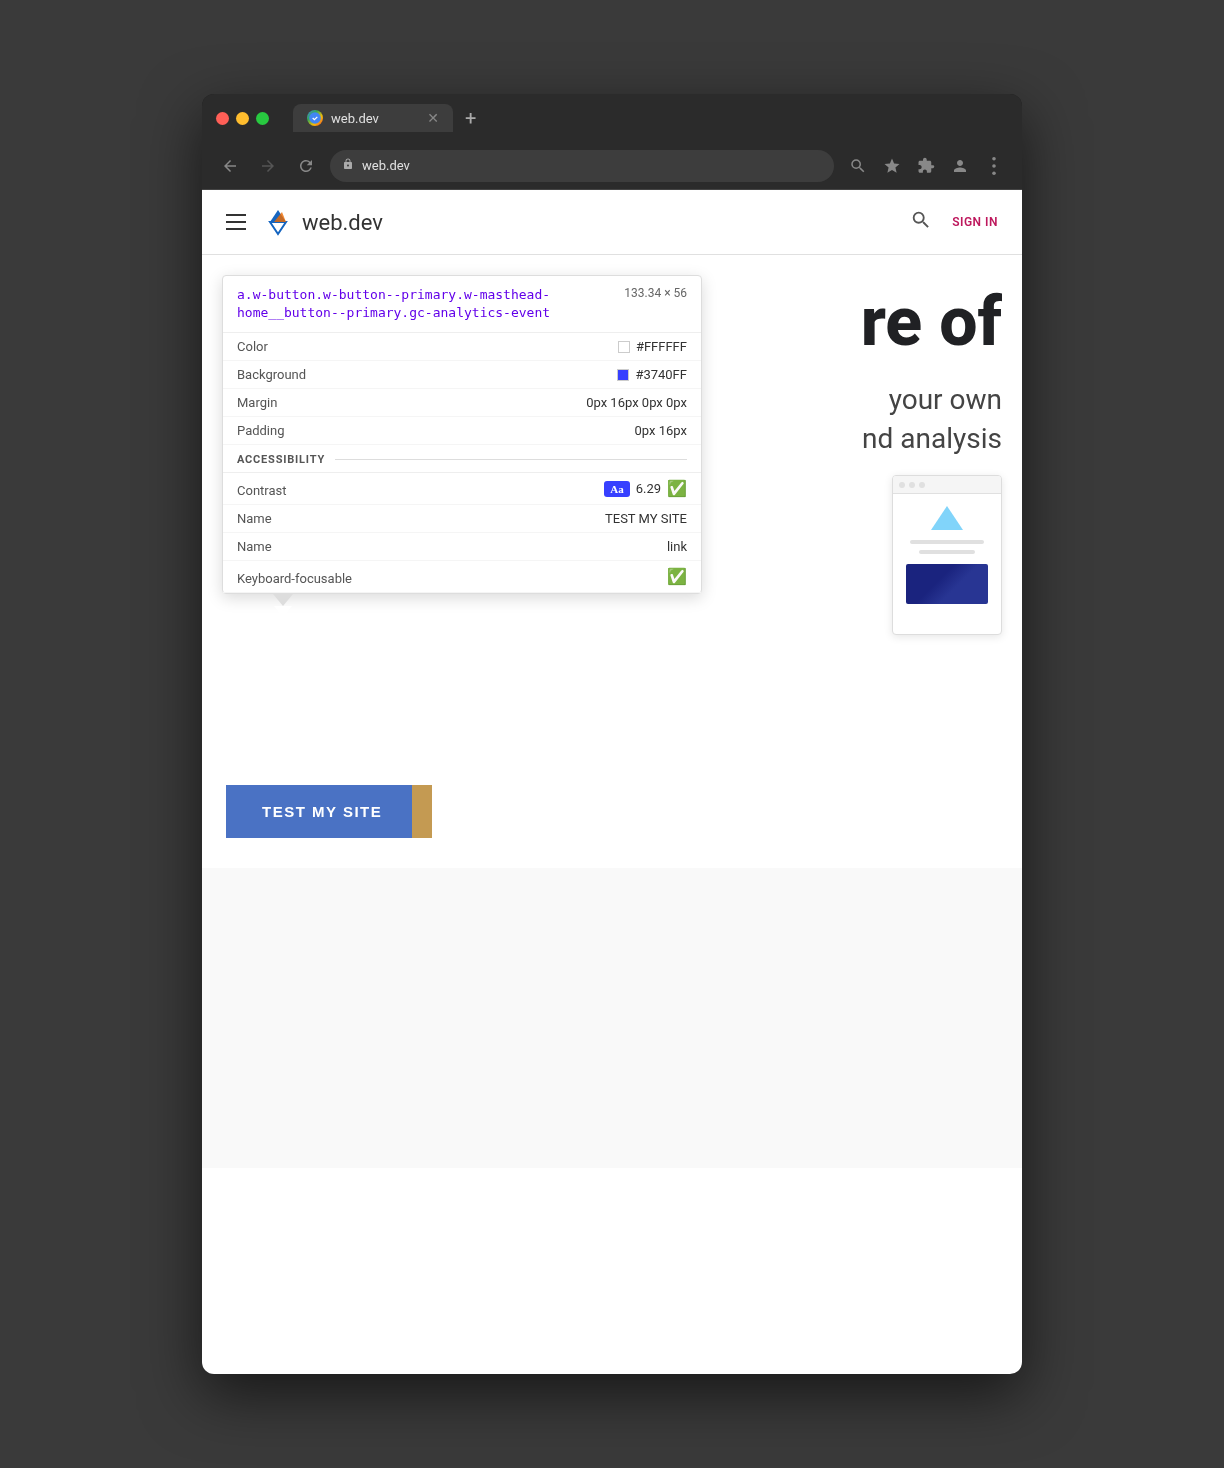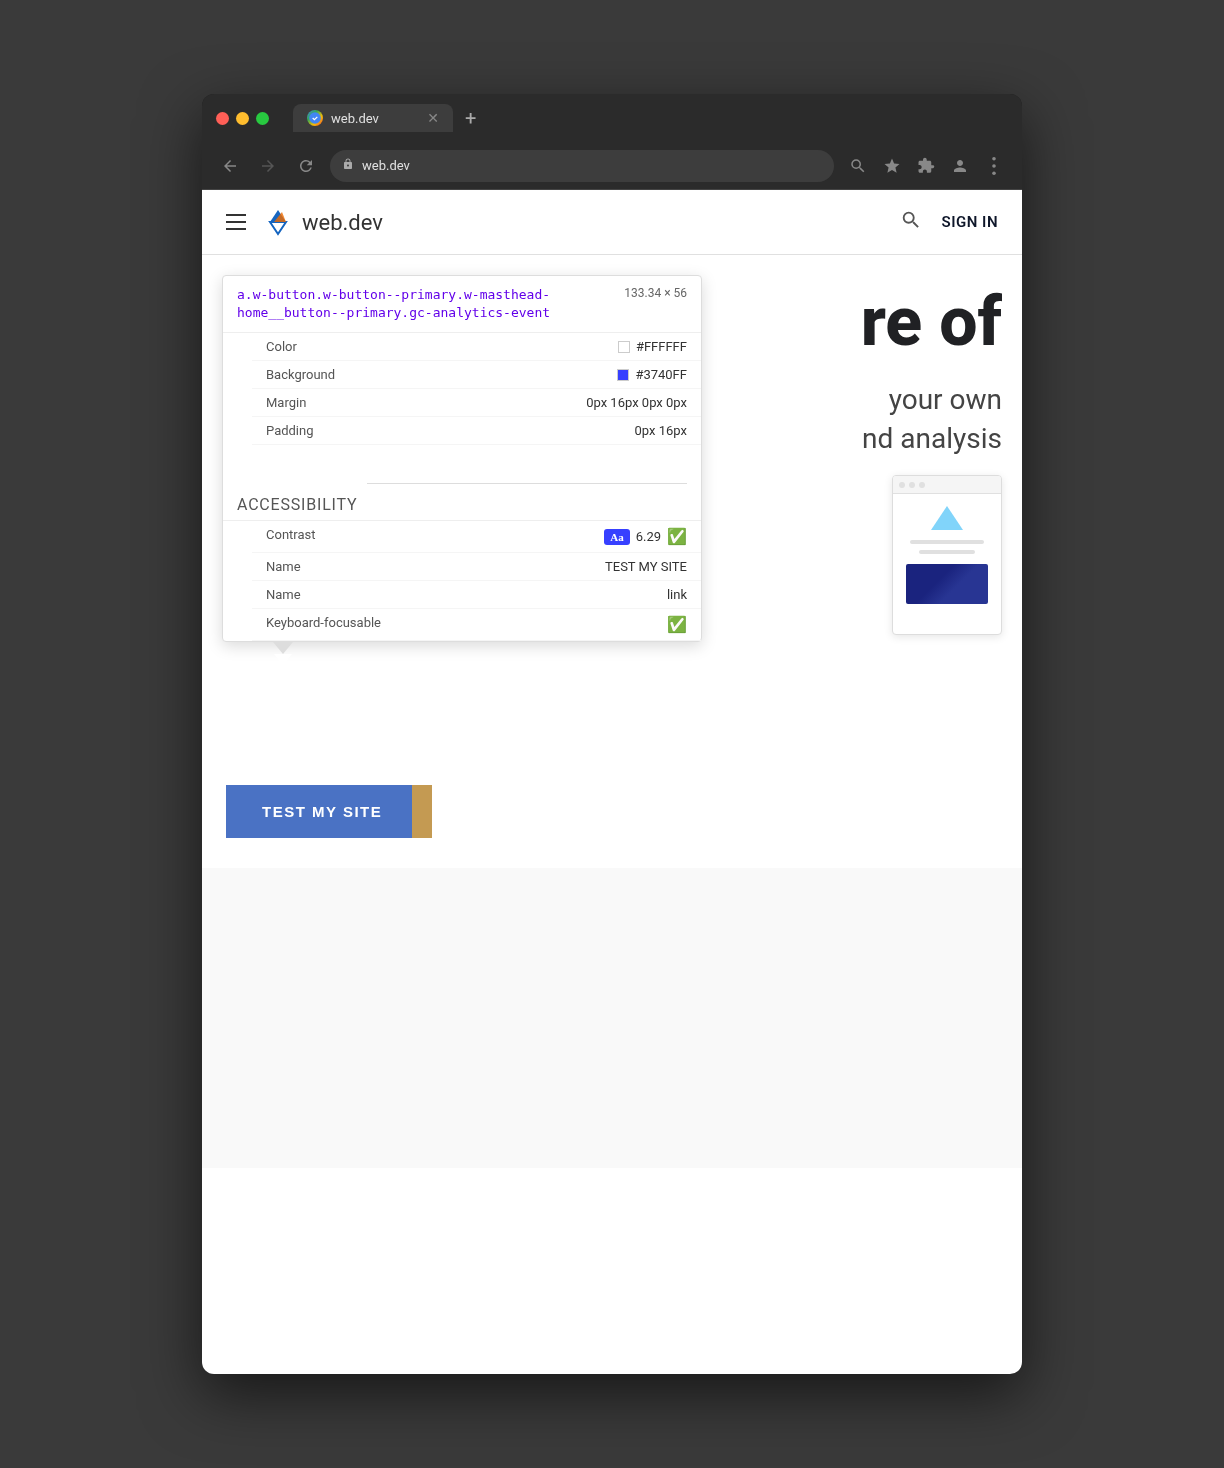--- a/index.html
+++ b/index.html
@@ -223,23 +223,23 @@
       gap: 20px;
     }
 
     .search-icon-btn {
       font-size: 22px;
       color: #555;
       cursor: pointer;
     }
 
     .sign-in-btn {
-      font-size: 15px;
+      font-size: 12px;
       font-weight: 600;
-      color: #0f172a;
+      color: #be185d;
       letter-spacing: 0.5px;
       cursor: pointer;
     }
 
     
     .hero-area {
       padding: 40px 24px 0;
       position: relative;
       overflow: hidden;
       min-height: 360px;
@@ -283,24 +283,23 @@
       margin-left: 12px;
     }
 
     .inspector-body {
       padding: 0;
     }
 
     .inspector-row {
       display: flex;
       justify-content: space-between;
-      align-items: flex-start;
+      align-items: flex-end;
       padding: 6px 14px;
       border-bottom: 1px solid #f5f5f5;
-      margin-left: 29px;
     }
 
     .inspector-label {
       color: #555;
       font-size: 13px;
     }
 
     .inspector-value {
       color: #333;
       font-size: 13px;
@@ -326,27 +325,26 @@
 
     .accessibility-divider {
       padding: 8px 14px 6px;
       display: flex;
       align-items: center;
       gap: 10px;
       border-bottom: 1px solid #eee;
     }
 
     .accessibility-label {
-      font-size: 16px;
-      font-weight: 400;
+      font-size: 11px;
+      font-weight: 700;
       color: #555;
       letter-spacing: 0.8px;
       text-transform: uppercase;
       white-space: nowrap;
-      margin-top: 42px;
     }
 
     .accessibility-line {
       flex: 1;
       height: 1px;
       background: #ddd;
     }
 
     .contrast-badge {
       background: #3740FF;

